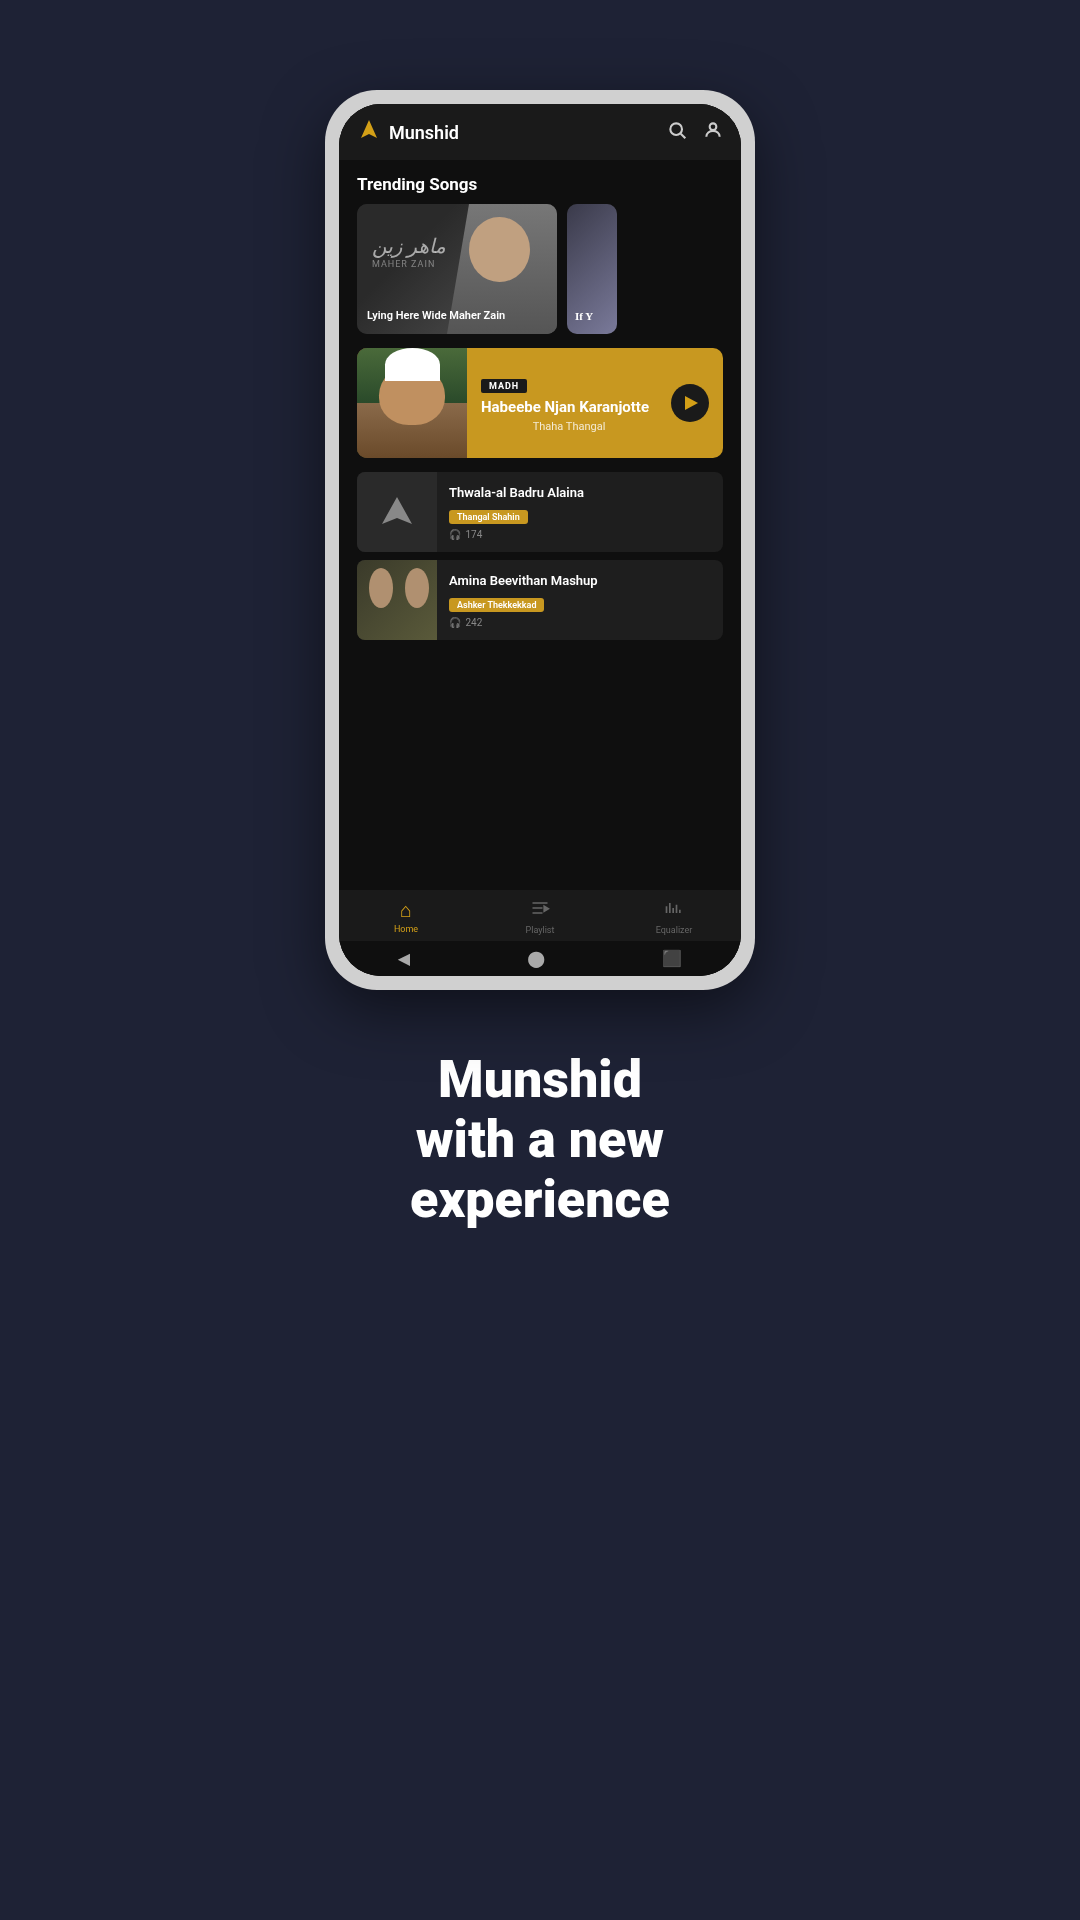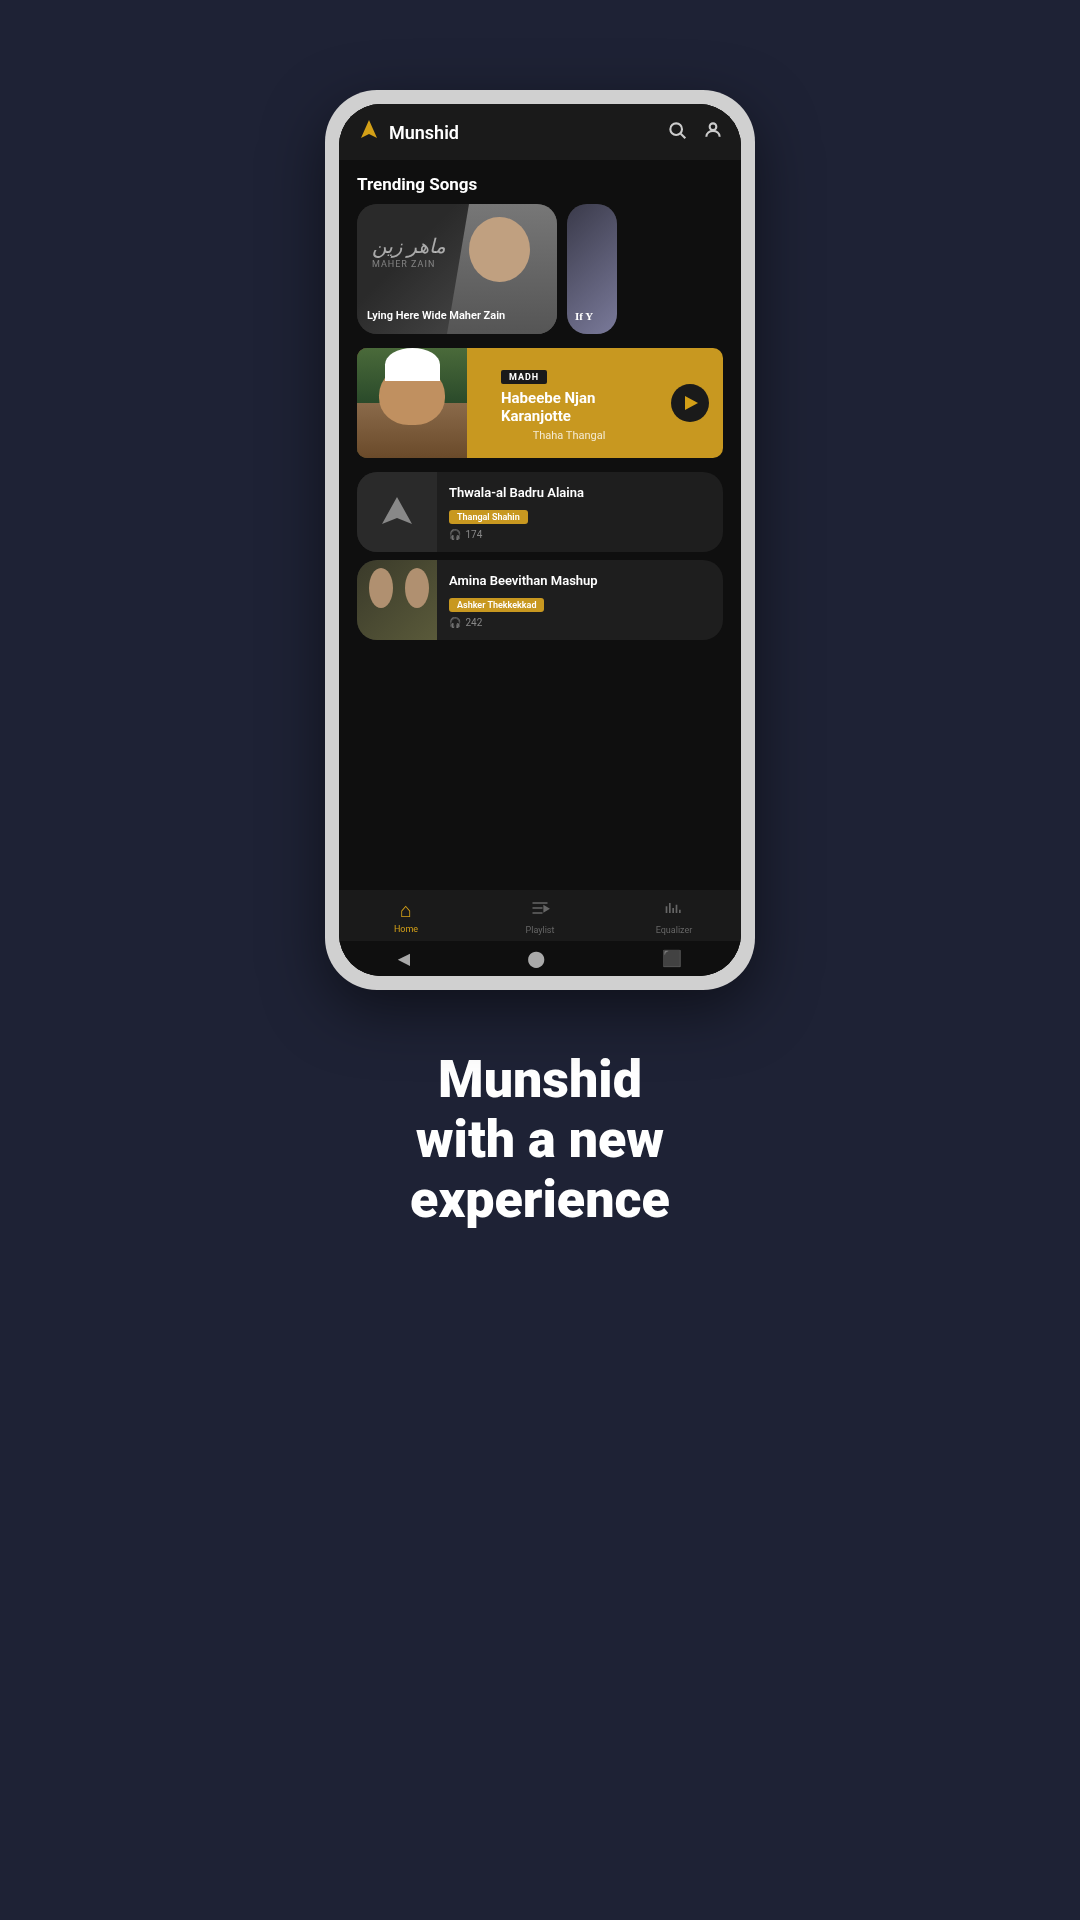--- a/index.html
+++ b/index.html
@@ -129,21 +129,21 @@
       display: flex;
       flex-direction: row;
       gap: 10px;
       padding: 0 18px 14px;
       overflow-x: hidden;
     }
     .trending-card {
       flex-shrink: 0;
       width: 200px;
       height: 130px;
-      border-radius: 20px;
+      border-radius: 10px;
       overflow: hidden;
       position: relative;
       background: #222;
     }
     .trending-card .card-bg {
       width: 100%;
       height: 100%;
       position: absolute;
       top: 0; left: 0;
     }
@@ -201,21 +201,20 @@
     .last-played-card {
       margin: 0 18px;
       background: #c89820;
       border-radius: 10px;
       display: flex;
       flex-direction: row;
       align-items: center;
       height: 110px;
       overflow: hidden;
       position: relative;
-      gap: 20px;
     }
     .last-played-image {
       width: 110px;
       height: 110px;
       flex-shrink: 0;
       background: #333;
       position: relative;
       overflow: hidden;
     }
     
@@ -296,21 +295,21 @@
     
     .latest-songs-section {
       flex: 1;
     }
     .song-item {
       display: flex;
       flex-direction: row;
       align-items: center;
       background: #1e1e1e;
       margin: 0 18px 8px;
-      border-radius: 20px;
+      border-radius: 8px;
       height: 80px;
       overflow: hidden;
     }
     .song-thumb {
       width: 80px;
       height: 80px;
       flex-shrink: 0;
       background: #2a2a2a;
       display: flex;
       align-items: center;

